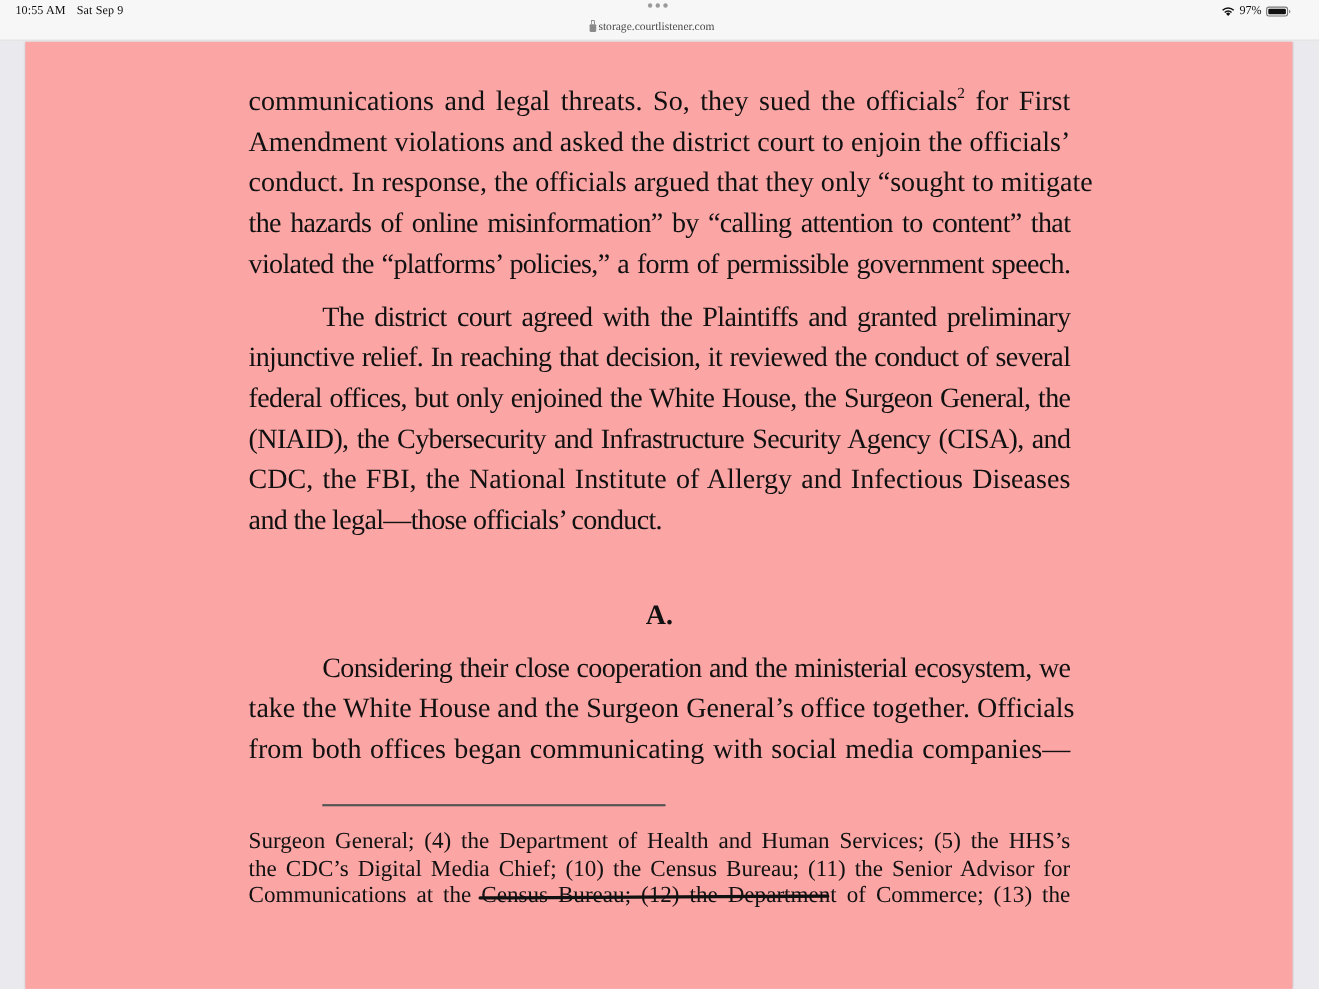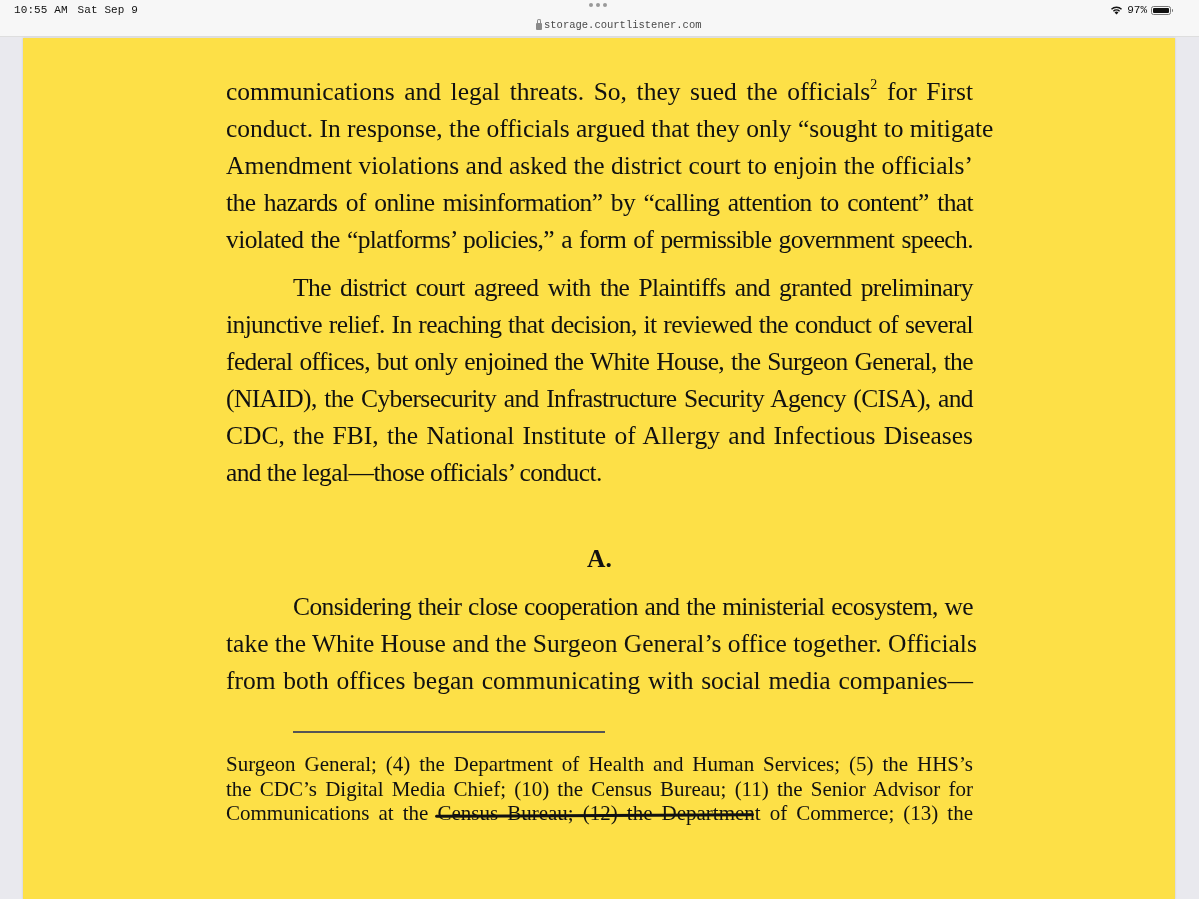--- a/index.html
+++ b/index.html
@@ -13,21 +13,21 @@
   * { box-sizing: border-box; }
 
   
   .topbar {
     position: absolute;
     left: 0; top: 0;
     width: 1199px;
     height: 37px;
     background: #f7f7f7;
     border-bottom: 1px solid #dedede;
-    font-family: Liberation Mono, monospace;
+    font-family: Liberation Serif, serif;
     color: #111;
   }
   .status-time {
     position: absolute;
     left: 14px; top: 4px;
     font-size: 11px;
     letter-spacing: 0.1px;
   }
   .status-time .date { margin-left: 10px; }
   .dots {
@@ -73,21 +73,21 @@
     background: #777; border-radius: 0 1px 1px 0;
   }
 
   
   .viewer {
     position: absolute; left: 0; top: 38px; width: 1199px; height: 861px;
     background: #e9e9ee;
   }
   .page {
     position: absolute; left: 23px; top: 0; width: 1152px; height: 861px;
-    background: #fde047;
+    background: #fca5a5;
     box-shadow: 0 0 2px rgba(0,0,0,0.15);
   }
   .text {
     position: absolute;
     left: 203px;
     width: 747px;
     font-family: "Liberation Serif", "DejaVu Serif", serif;
     color: #111;
   }
   .body-line {
@@ -151,22 +151,22 @@
         <span class="fill" style="display:block"></span>
       </span>
   </div>
 </div>
 
 <div class="viewer">
   <div class="page">
 
     <div class="text" style="top:35px;">
       <div class="body-line"><span>communications and legal threats. So, they sued the officials</span><sup>2</sup><span> for First</span></div>
+      <div class="body-line">Amendment violations and asked the district court to enjoin the officials’</div>
       <div class="body-line">conduct. In response, the officials argued that they only “sought to mitigate</div>
-      <div class="body-line">Amendment violations and asked the district court to enjoin the officials’</div>
       <div class="body-line tight">the hazards of online misinformation” by “calling attention to content” that</div>
       <div class="body-line tight">violated the “platforms’ policies,” a form of permissible government speech.</div>
     </div>
 
     <div class="text" style="top:231px;">
       <div class="body-line indent tight">The district court agreed with the Plaintiffs and granted preliminary</div>
       <div class="body-line tight">injunctive relief. In reaching that decision, it reviewed the conduct of several</div>
       <div class="body-line tight">federal offices, but only enjoined the White House, the Surgeon General, the</div>
       <div class="body-line tight">(NIAID), the Cybersecurity and Infrastructure Security Agency (CISA), and</div>
       <div class="body-line">CDC, the FBI, the National Institute of Allergy and Infectious Diseases</div>

